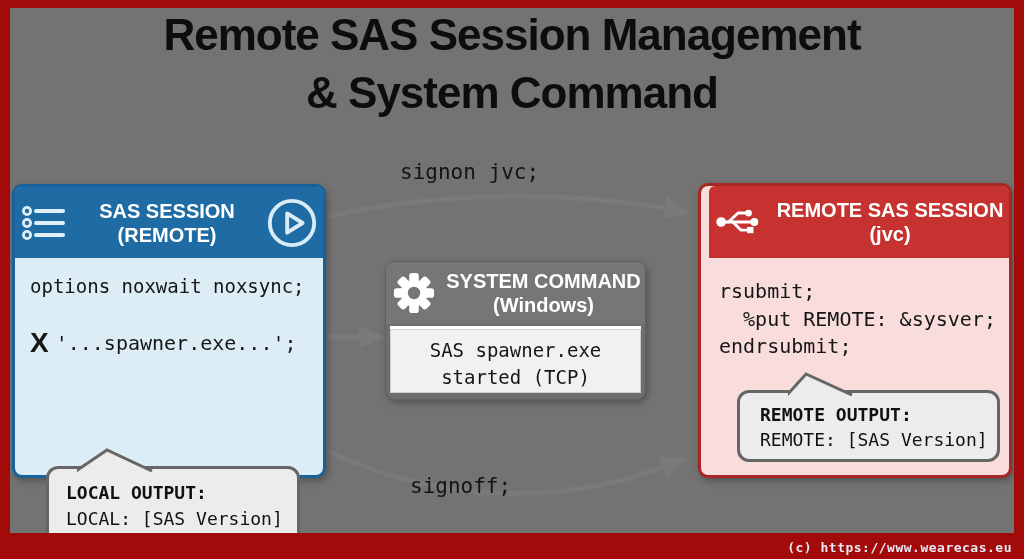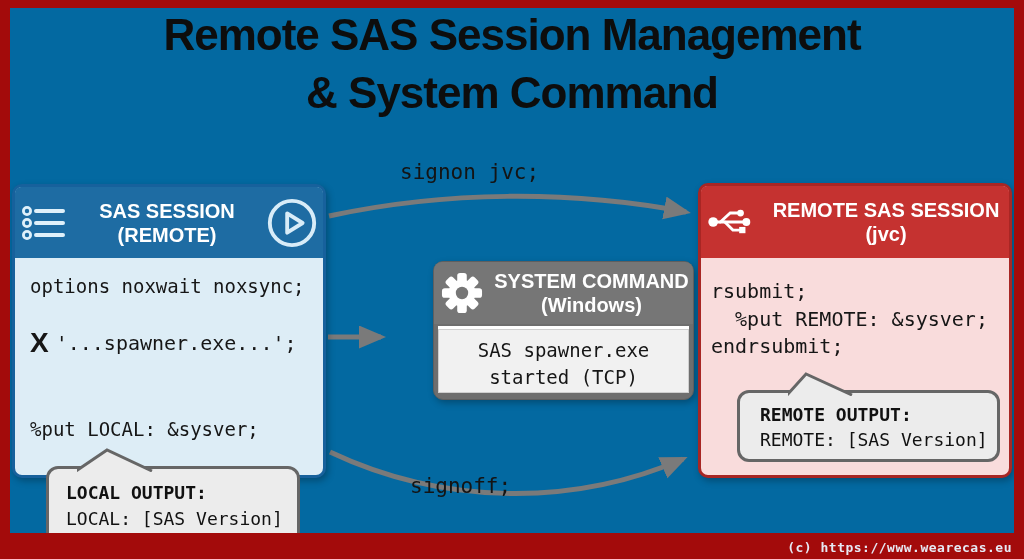--- a/index.html
+++ b/index.html
@@ -1,16 +1,16 @@
 <!DOCTYPE html>
 <html><head>
 <meta charset="utf-8">
 <style>
   html,body{margin:0;padding:0;background:#fff;}
-  .stage{position:relative;width:1024px;height:559px;background:#0369a1;overflow:hidden;
+  .stage{position:relative;width:1024px;height:559px;background:#737373;overflow:hidden;
          font-family:"Liberation Sans",sans-serif;}
   
   .frame{position:absolute;inset:0;border-style:solid;border-color:#a30b0b;
          border-width:8px 10px 26px 10px;z-index:50;pointer-events:none;box-sizing:border-box;}
   .watermark{position:absolute;right:12px;bottom:4px;z-index:51;color:#e6e9f4;
          font:bold 13px "DejaVu Sans Mono",monospace;letter-spacing:.5px;}
   
   .title{position:absolute;top:6px;left:0;width:100%;text-align:center;z-index:2;
          color:#0d0d0d;font-weight:700;font-size:44px;line-height:58px;letter-spacing:-1px;}
   
@@ -32,29 +32,29 @@
   .local .icn-play{width:62px;}
   .local .bd{padding:16px 15px 0;font-family:"DejaVu Sans Mono",monospace;
              font-size:19px;color:#161616;}
   .local .ln1{line-height:25px;}
   .local .lnx{margin-top:26px;line-height:36px;font-size:20px;}
   .local .bigx{font-family:"Liberation Sans",sans-serif;font-weight:700;font-size:28px;
                margin-right:7px;vertical-align:-2px;}
   .local .ln3{margin-top:56px;line-height:25px;}
   
   .system{left:385px;top:261px;width:261px;height:139px;background:#6e6e6e;
-          border:1px solid #5f5f5f;margin-left:48px;}
+          border:1px solid #5f5f5f;}
   .system .hdr{height:62px;background:#767676;border-radius:8px 8px 0 0;}
   .system .icn-gear{width:56px;}
   .system .ttl{font-size:20px;}
   .system .bd{margin:2px 4px 4px;height:67px;background:#f1f1f1;border-top:3px solid #fff;
           box-shadow:inset 0 0 0 1px #cfcfcf;text-align:center;
           font:19px/27px "DejaVu Sans Mono",monospace;color:#161616;padding-top:8px;box-sizing:border-box;}
   
-  .remote{left:698px;top:183px;width:314px;height:295px;border:3px solid #a82624;background:#f9dcdc;}
+  .remote{left:698px;top:183px;width:314px;height:295px;border:3px solid #a82624;background:#f9dcdc;padding-left:8px;}
   .remote .hdr{height:72px;background:#c53230;border-radius:6px 6px 0 0;}
   .remote .icn-usb{width:62px;}
   .remote .ttl{font-size:20px;}
   .remote .bd{padding:20px 10px 0;font:20px/27.5px "DejaVu Sans Mono",monospace;color:#161616;}
   .remote .bd div{white-space:pre;}
   
   .callout{position:absolute;z-index:20;background:#ececec;border:3px solid #666;
            border-radius:12px;font-family:"DejaVu Sans Mono",monospace;font-size:18px;
            color:#111;box-sizing:border-box;}
   .callout .c-title{font-weight:700;}
@@ -105,21 +105,20 @@
       <span class="icn icn-play">
         <svg viewBox="0 0 56 56" width="54" height="54">
           <circle cx="28" cy="28" r="23" stroke="#d8ecf8" stroke-width="4" fill="none"></circle>
           <path d="M23,18 L39,28 L23,38 Z" stroke="#d8ecf8" stroke-width="4" fill="none" stroke-linejoin="round"></path>
         </svg>
       </span>
     </div>
     <div class="bd">
       <div class="ln1">options noxwait noxsync;</div>
       <div class="lnx"><span class="bigx">X</span><span>'...spawner.exe...';</span></div>
-      <div class="ln3">%put LOCAL: &amp;sysver;</div>
     </div>
   </div>
 
   <div class="callout callout-local">
     <svg class="notch" style="left:28px;top:-21px" width="76" height="24" viewBox="0 0 76 24">
       <polygon points="0,23 30,2 74,23" fill="#ececec"></polygon>
       <polyline points="-1,23 30,2 75,23" fill="none" stroke="#666" stroke-width="3"></polyline>
     </svg>
     <div class="c-title">LOCAL OUTPUT:</div>
     <div>LOCAL: [SAS Version]</div>

